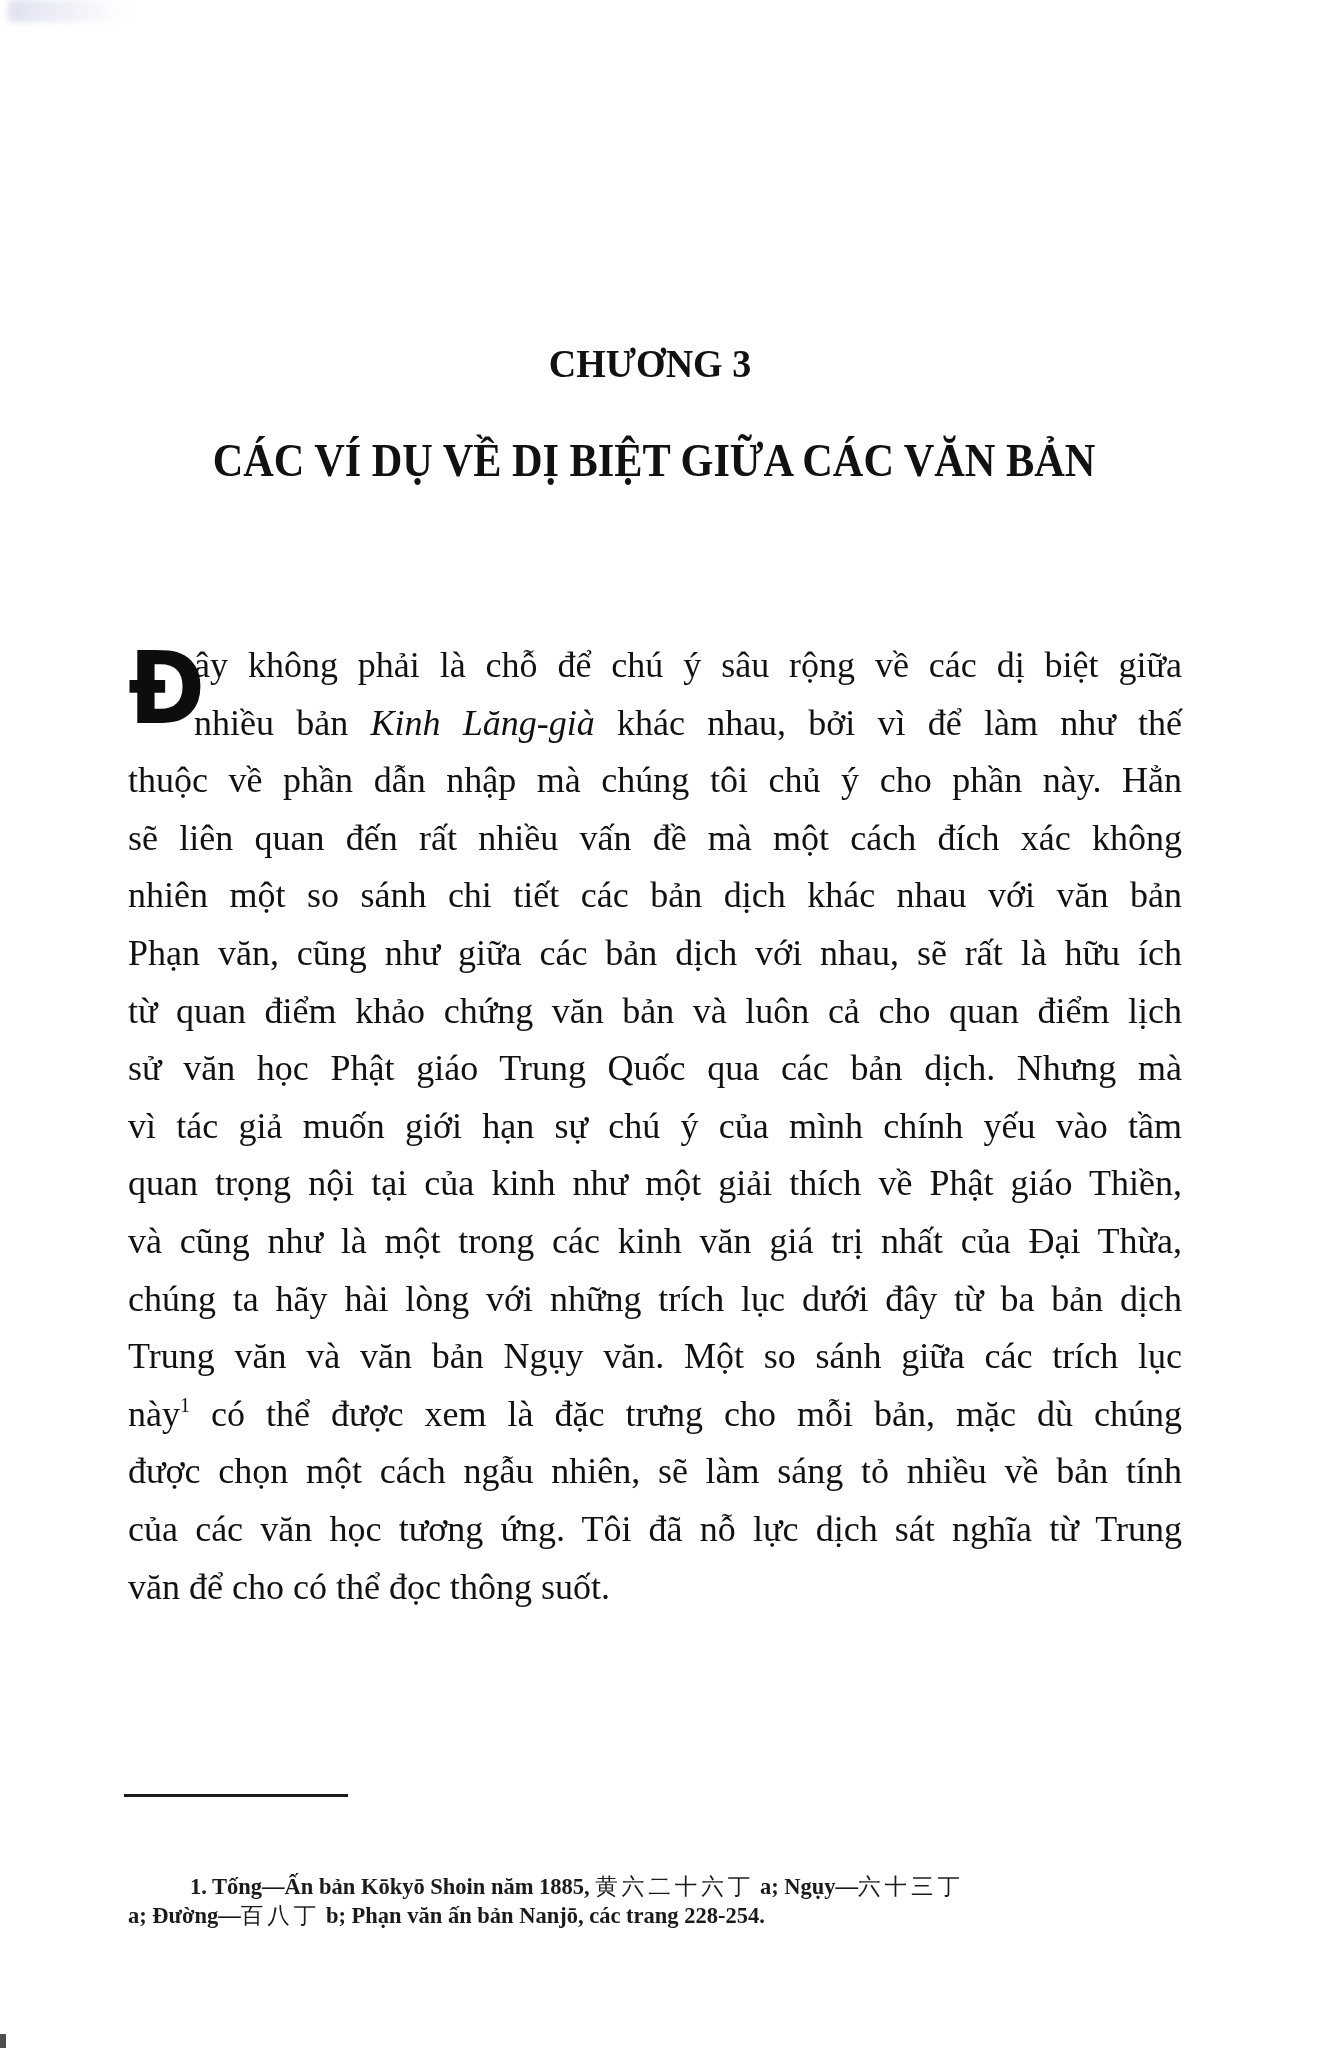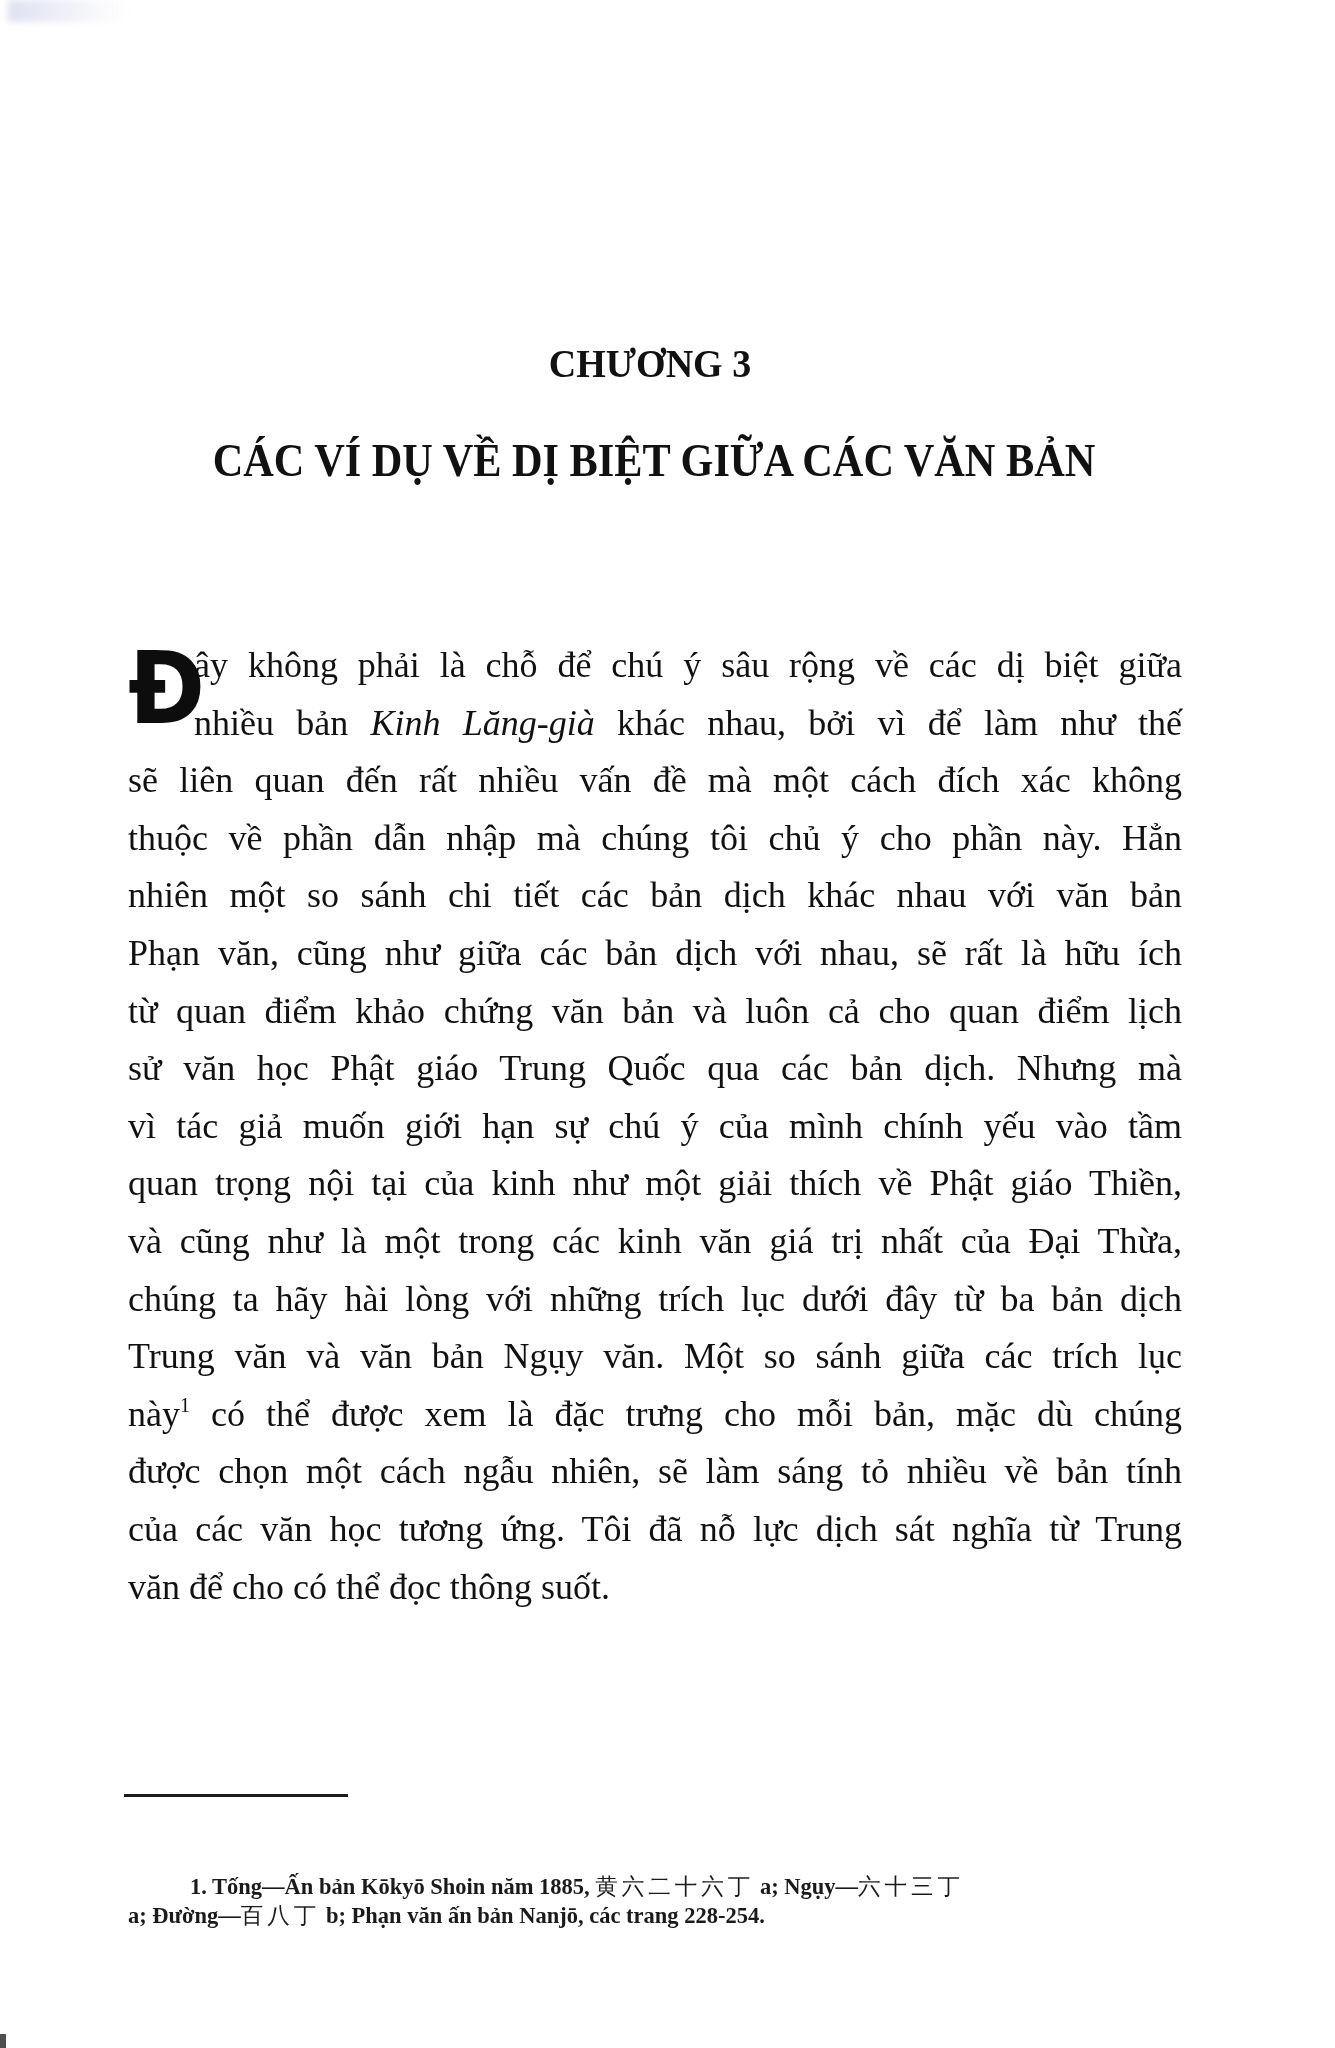--- a/index.html
+++ b/index.html
@@ -137,22 +137,22 @@
 <div class="scan-smudge"></div>
 <div class="bottom-corner-mark"></div>
 
 <div class="chapter-label">CHƯƠNG 3</div>
 <div class="chapter-title">CÁC VÍ DỤ VỀ DỊ BIỆT GIỮA CÁC VĂN BẢN</div>
 
 <div class="body-text">
   <span class="drop-cap">Đ</span>
   <span class="body-line indent">ây không phải là chỗ để chú ý sâu rộng về các dị biệt giữa</span>
   <span class="body-line indent"><span>nhiều bản </span><span class="italic">Kinh Lăng-già</span><span> khác nhau, bởi vì để làm như thế</span></span>
+  <span class="body-line">thuộc về phần dẫn nhập mà chúng tôi chủ ý cho phần này. Hẳn</span>
   <span class="body-line">sẽ liên quan đến rất nhiều vấn đề mà một cách đích xác không</span>
-  <span class="body-line">thuộc về phần dẫn nhập mà chúng tôi chủ ý cho phần này. Hẳn</span>
   <span class="body-line">nhiên một so sánh chi tiết các bản dịch khác nhau với văn bản</span>
   <span class="body-line">Phạn văn, cũng như giữa các bản dịch với nhau, sẽ rất là hữu ích</span>
   <span class="body-line">từ quan điểm khảo chứng văn bản và luôn cả cho quan điểm lịch</span>
   <span class="body-line">sử văn học Phật giáo Trung Quốc qua các bản dịch. Nhưng mà</span>
   <span class="body-line">vì tác giả muốn giới hạn sự chú ý của mình chính yếu vào tầm</span>
   <span class="body-line">quan trọng nội tại của kinh như một giải thích về Phật giáo Thiền,</span>
   <span class="body-line">và cũng như là một trong các kinh văn giá trị nhất của Đại Thừa,</span>
   <span class="body-line">chúng ta hãy hài lòng với những trích lục dưới đây từ ba bản dịch</span>
   <span class="body-line">Trung văn và văn bản Ngụy văn. Một so sánh giữa các trích lục</span>
   <span class="body-line"><span>này</span><sup class="fn-ref">1</sup><span> có thể được xem là đặc trưng cho mỗi bản, mặc dù chúng</span></span>

